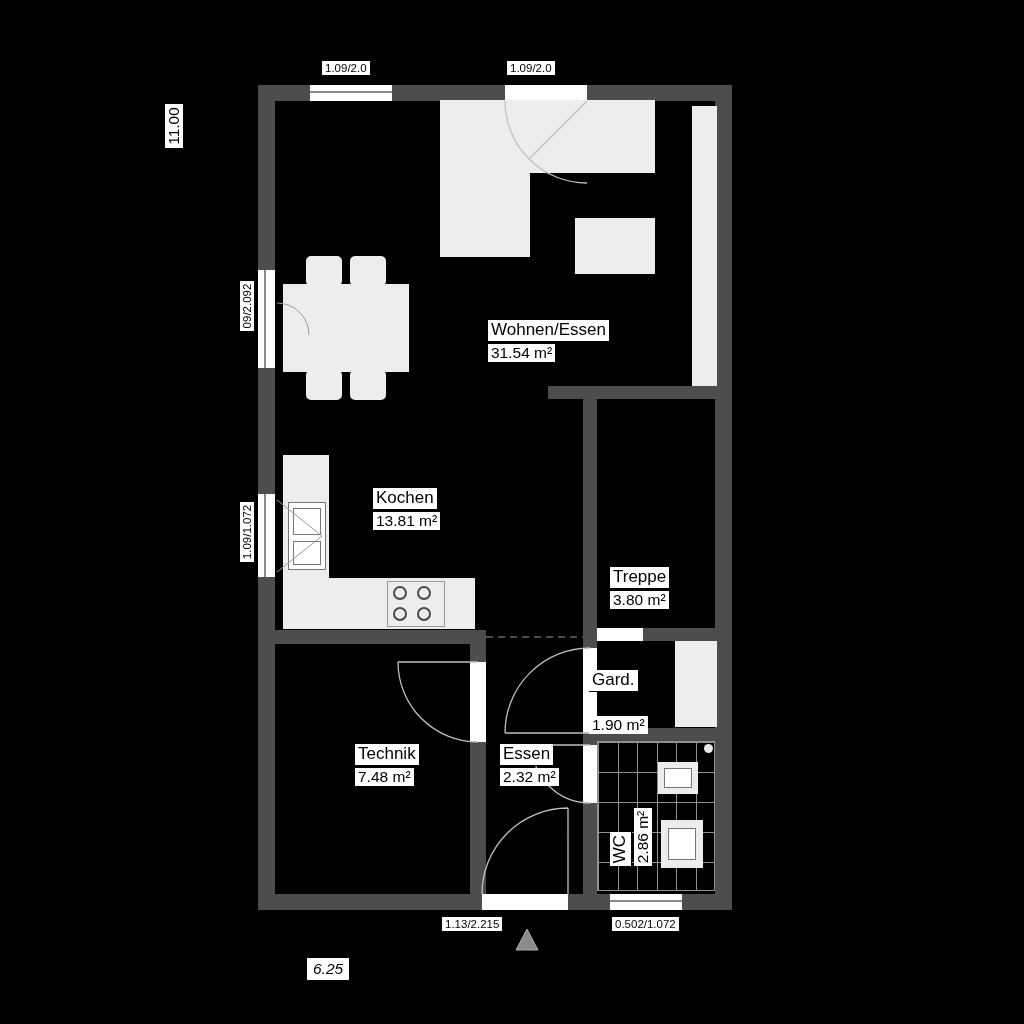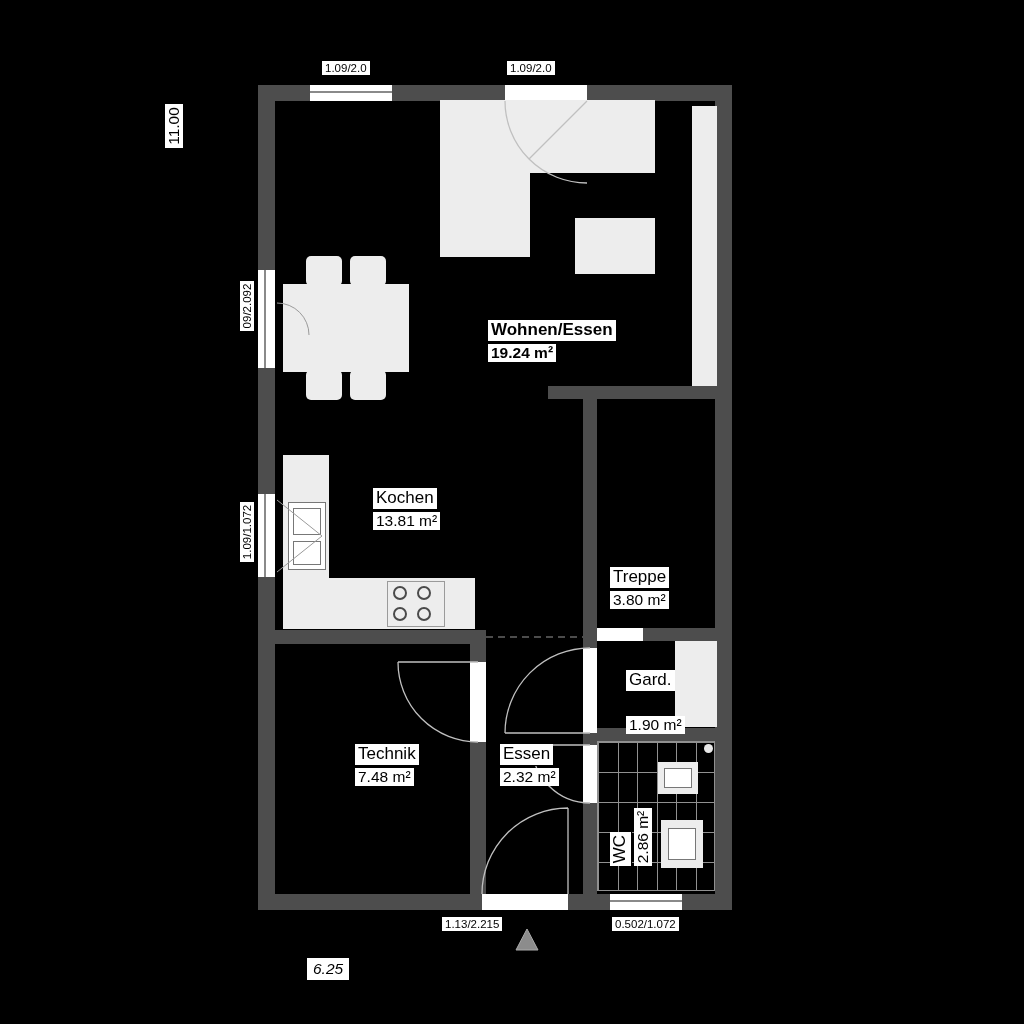--- a/index.html
+++ b/index.html
@@ -99,33 +99,33 @@
       <path d="M 590 803 A 58 58 0 0 1 532 745 M 590 745 L 532 745"></path>
     </g>
     <g fill="none" stroke="#9a9a9a" stroke-width="1">
       <path d="M 277 500 L 322 536 M 277 572 L 322 536"></path>
       <path d="M 277 303 A 32 32 0 0 1 309 335"></path>
     </g>
     <path d="M 486 637 L 583 637" stroke="#666" stroke-width="1.5" stroke-dasharray="7 5" fill="none"></path>
     <polygon points="527,929 516,950 538,950" fill="#8c8c8c" stroke="#aaa" stroke-width="1"></polygon>
   </svg>
 
-  <div class="lbl room" style="left:488px;top:320px;font-weight:bold;">
+  <div class="lbl room" style="left:488px;top:320px;">
     <span class="box name">Wohnen/Essen</span>
-    <span class="box area">19.24 m²</span>
+    <span class="box area">31.54 m²</span>
   </div>
   <div class="lbl room" style="left:373px;top:488px;">
     <span class="box name">Kochen</span>
     <span class="box area">13.81 m²</span>
   </div>
   <div class="lbl room" style="left:610px;top:567px;border-radius:12px;">
     <span class="box name">Treppe</span>
     <span class="box area">3.80 m²</span>
   </div>
-  <div class="lbl room" style="left:626px;top:670px;gap:24px;">
+  <div class="lbl room" style="left:589px;top:670px;gap:24px;">
     <span class="box name">Gard.</span>
     <span class="box area">1.90 m²</span>
   </div>
   <div class="lbl room" style="left:355px;top:744px;">
     <span class="box name">Technik</span>
     <span class="box area">7.48 m²</span>
   </div>
   <div class="lbl room" style="left:500px;top:744px;">
     <span class="box name">Essen</span>
     <span class="box area">2.32 m²</span>

